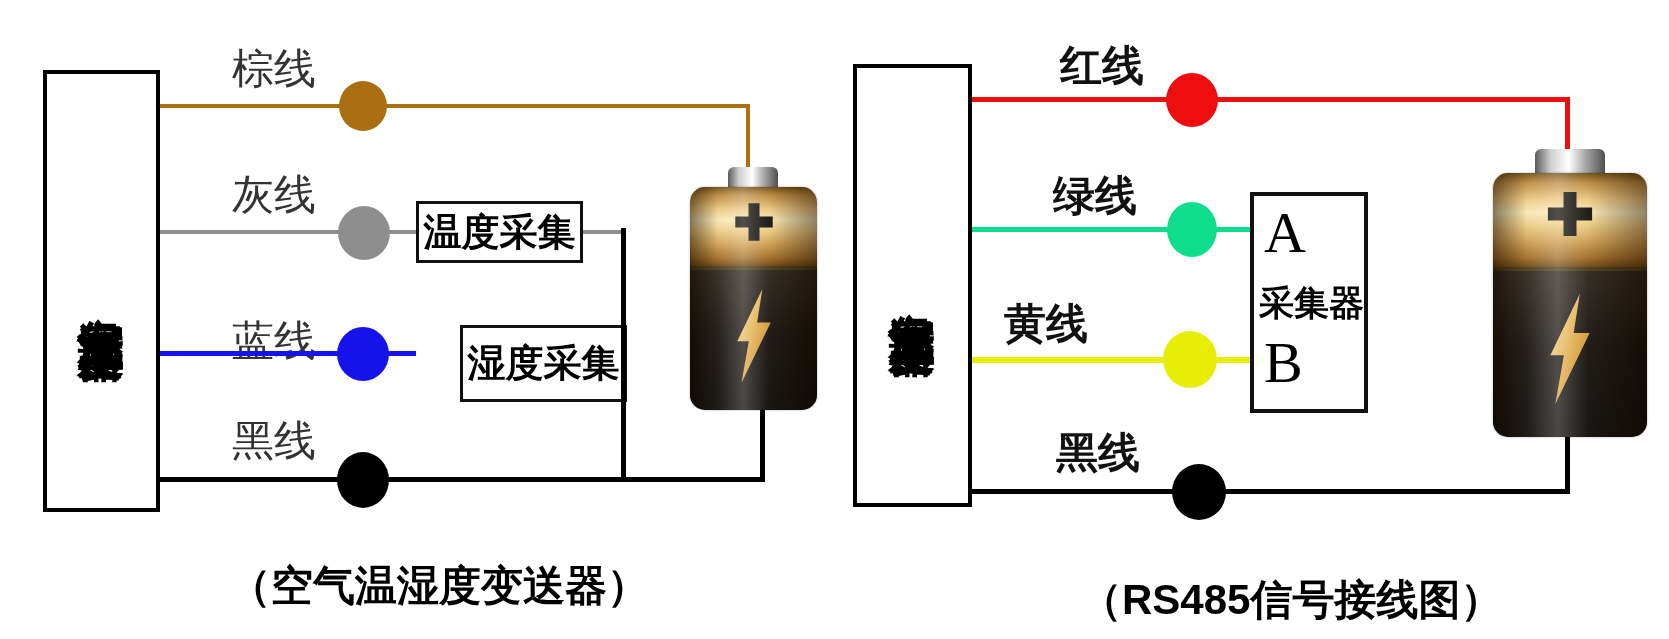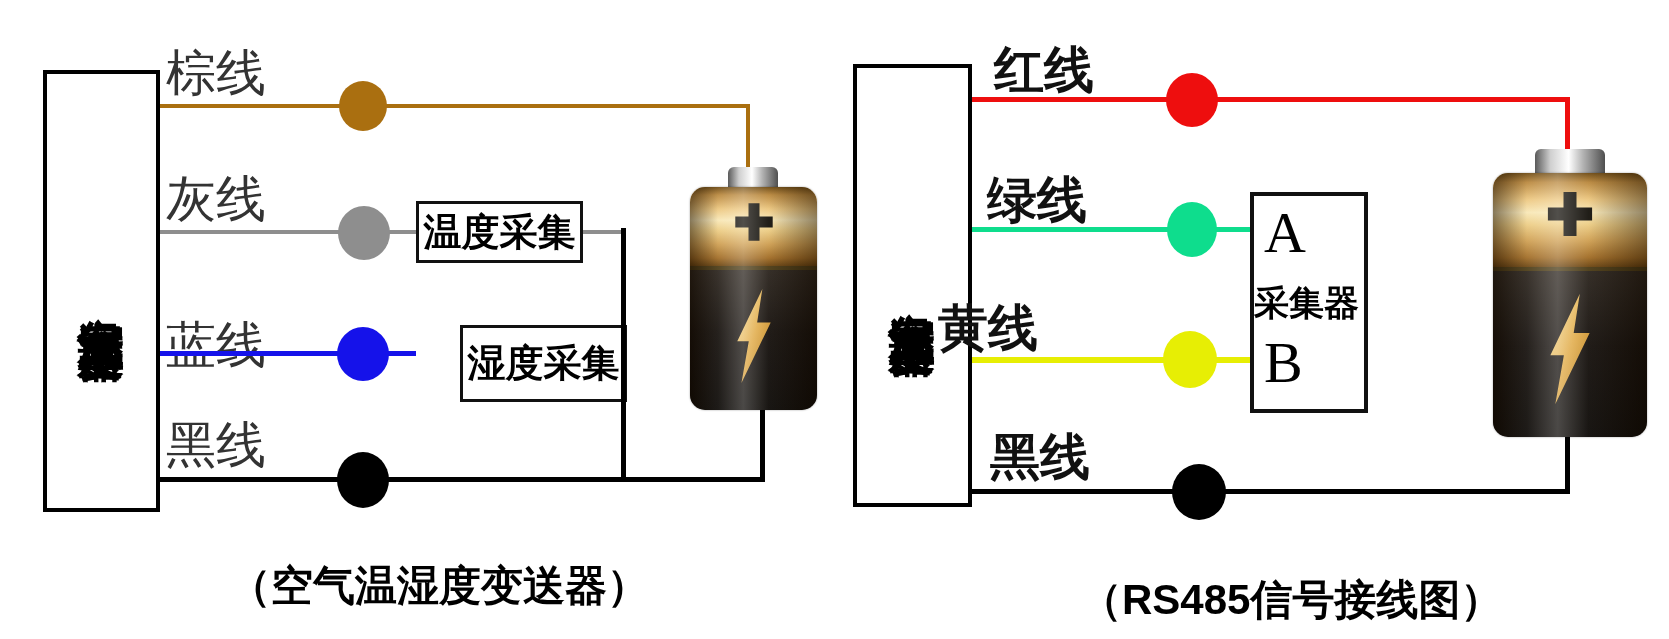--- a/index.html
+++ b/index.html
@@ -7,21 +7,21 @@
     position:relative;width:1669px;height:639px;background:#ffffff;overflow:hidden;
     font-family:"Liberation Sans",sans-serif;
   }
   
   .devbox{position:absolute;background:#fff;border:4px solid #000;box-sizing:border-box;
           display:flex;align-items:center;justify-content:center;}
   .devlabel{writing-mode:vertical-rl;text-orientation:upright;font-weight:bold;
             font-size:47px;line-height:1.0;letter-spacing:3px;color:#000;white-space:nowrap;}
   .wire{position:absolute;background:#000;}
   .dot{position:absolute;border-radius:50%;background:#000;}
-  .wire-label{position:absolute;width:150px;text-align:left;font-size:50px;line-height:1.1;
+  .wire-label{position:absolute;width:150px;text-align:right;font-size:42px;line-height:1.1;
               color:#333;font-family:"Liberation Serif",serif;white-space:nowrap;}
   .wire-label.bold{font-weight:bold;color:#111;}
   .modbox{position:absolute;background:#fff;border:3px solid #111;box-sizing:border-box;
           display:flex;align-items:center;justify-content:center;
           font-size:38px;font-weight:bold;color:#000;white-space:nowrap;}
   .caption{position:absolute;font-size:42px;font-weight:bold;color:#000;text-align:center;white-space:nowrap;}
   
   .battery{position:absolute;}
   .bat-cap{position:absolute;top:0;background:linear-gradient(90deg,#595959,#cfcfcf 22%,#ffffff 48%,#b5b5b5 68%,#4f4f4f);
            border-radius:6px 6px 2px 2px;border-bottom:2px solid #444;box-sizing:border-box;}
@@ -76,21 +76,21 @@
   .seg-yellow-h{left:972px;top:357px;width:278px;height:6px;}
   .dot-yellow{left:1163px;top:331px;width:54px;height:57px;}
   .seg-blackR-h{left:972px;top:489px;width:598px;height:5px;}
   .seg-blackR-v{left:1565px;top:435px;width:5px;height:57px;}
   .dot-blackR{left:1172px;top:464px;width:54px;height:56px;}
   .collector{left:1250px;top:192px;width:118px;height:221px;border:4px solid #111;
              position:absolute;background:#fff;box-sizing:border-box;}
   .terminal{position:absolute;left:10px;font-family:"Liberation Serif",serif;font-size:58px;line-height:1;color:#000;}
   .terminal-a{top:8px;}
   .terminal-b{top:138px;}
-  .collector-label{position:absolute;left:0;right:0;top:84px;text-align:left;
+  .collector-label{position:absolute;left:0;right:0;top:84px;text-align:right;
                    font-size:35px;font-weight:bold;color:#000;white-space:nowrap;}
   .battery-rs485{left:1493px;top:149px;width:154px;height:288px;}
   .battery-rs485 .bat-cap{left:42px;width:70px;height:26px;}
   .battery-rs485 .bat-body{top:24px;}
   .caption-rs485{left:1080px;top:550px;width:420px;margin-top:22px;}
 </style>
 </head>
 <body>
 
 <div class="canvas">

